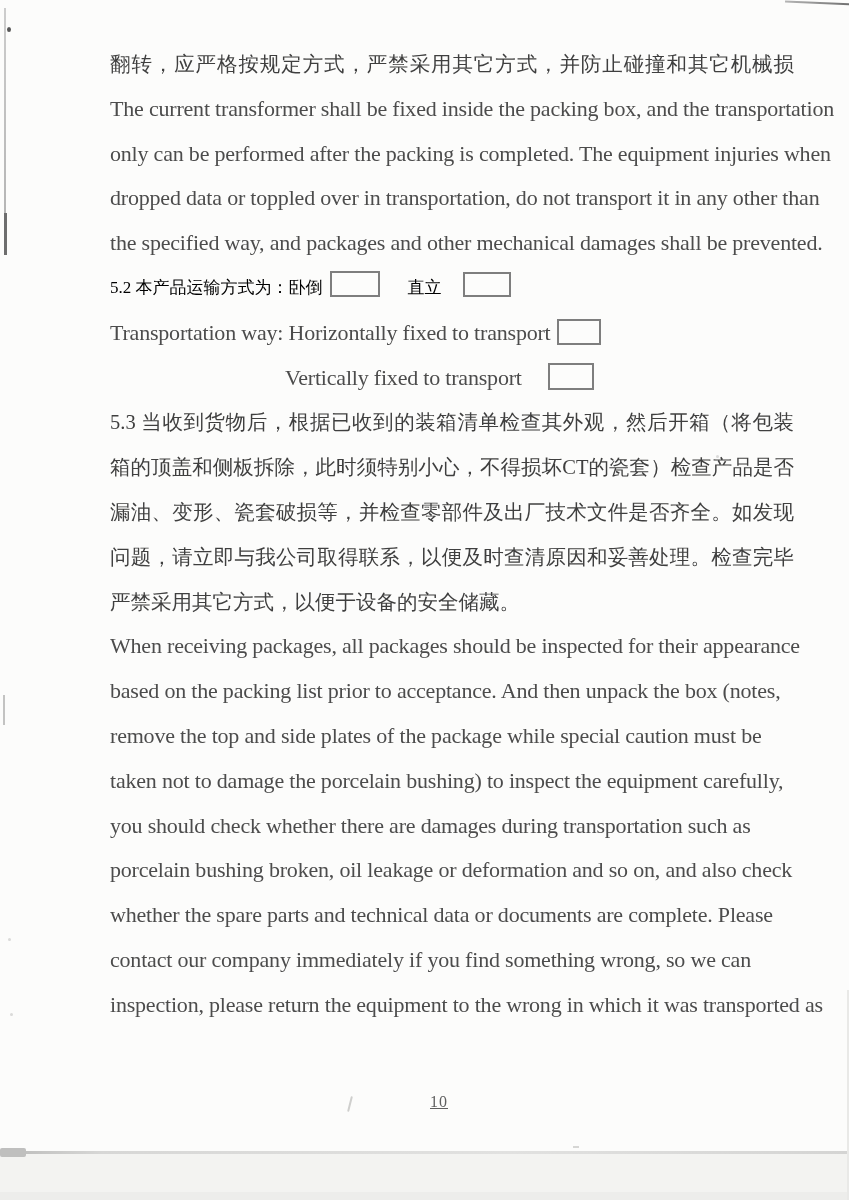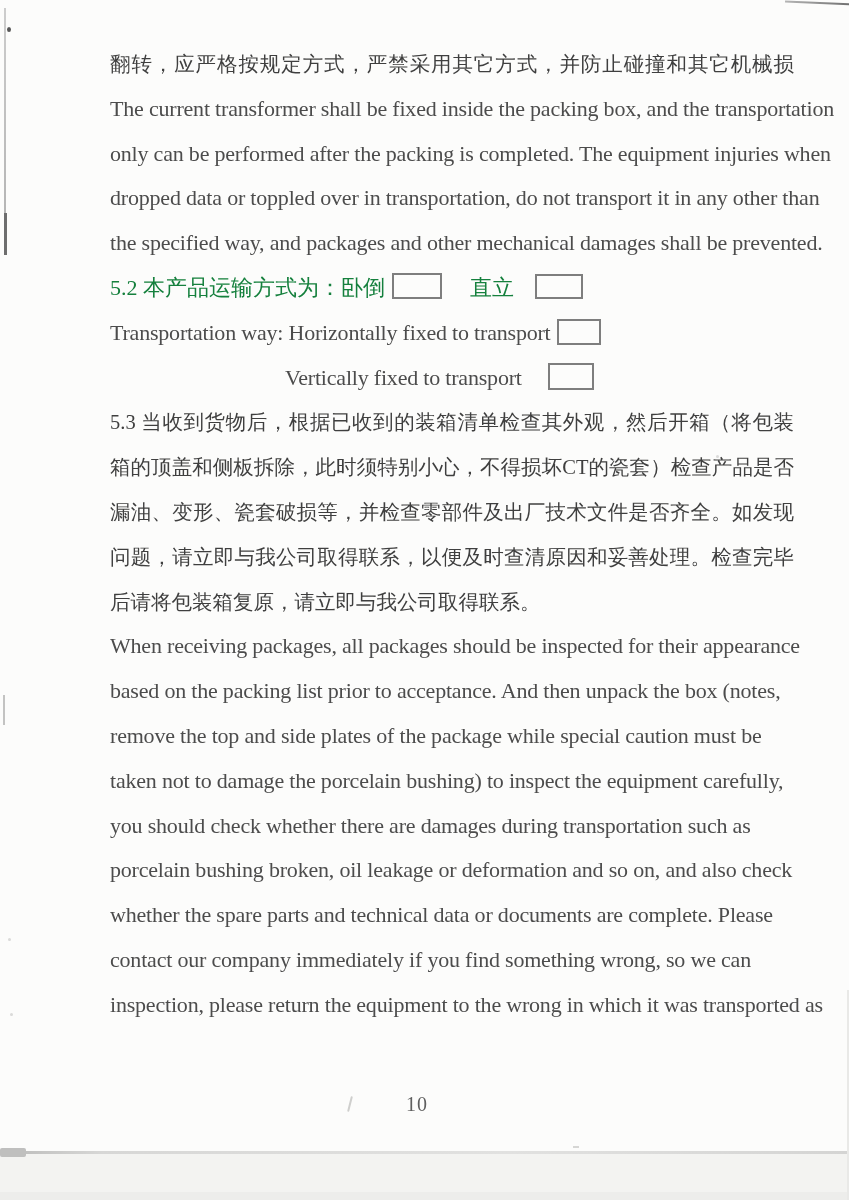--- a/index.html
+++ b/index.html
@@ -25,44 +25,45 @@
     white-space: nowrap;
   }
   .en  { font-size: 22px; letter-spacing: -0.2px; color: #4c4c4c; }
   .cjk { font-size: 20.5px; color: #3f3f3f; white-space: normal; }
   .just {
     text-align: justify;
     text-align-last: justify;
     overflow: hidden;
     height: 44.8px;
   }
-  .cjk-inline { font-size: 22px; color: #15803d; }
+  .cjk-inline { font-size: 17px; color: #000000; }
   .indent { padding-left: 175px; }
   
   .chk {
     display: inline-block;
     width: 46px;
     height: 22px;
     border: 2px solid #7e7e7e;
     vertical-align: -4px;
     background: transparent;
   }
   .chk-lie     { margin-left: 7px; }
   .chk-upright { margin-left: 21px; width: 44px; height: 21px; }
   .chk-horiz   { margin-left: 6px; width: 40px; height: 22px; vertical-align: -5px; }
   .chk-vert    { margin-left: 26px; width: 42px; height: 23px; vertical-align: -5px; }
   .upright-label { margin-left: 28px; }
   
   .page-number {
     position: absolute;
-    left: 406px;
+    left: 430px;
     top: 1093px;
-    font-size: 20px;
+    font-size: 16px;
     color: #5f5f5f;
     letter-spacing: 1px;
+    text-decoration: underline;
   }
   
   .artifact { position: absolute; pointer-events: none; }
   .edge-line-top    { left: 4px; top: 8px;    width: 2px;  height: 205px; background: linear-gradient(#bdbdbd, #9e9e9e); opacity: .75; }
   .edge-line-dark   { left: 4px; top: 213px;  width: 3px;  height: 42px;  background: #6e6e6e; }
   .edge-dot         { left: 7px; top: 27px;   width: 4px;  height: 5px;   background: #565656; border-radius: 50%; }
   .edge-line-mid    { left: 3px; top: 695px;  width: 2px;  height: 30px;  background: #c3c3c2; }
   .corner-line      { right: -4px; top: 2px;  width: 68px; height: 2px;   background: linear-gradient(90deg, #b5b5b5, #6c6c6c); transform: rotate(2.5deg); }
   .bottom-band      { left: 0; top: 1154px;   width: 849px; height: 46px; background: #f3f3f1; }
   .bottom-line      { left: 0; top: 1151px;   width: 849px; height: 3px;  background: linear-gradient(90deg, #b9b9b8, #d7d7d6 12%, #e1e1e0 60%, #d4d4d3); }
@@ -119,21 +120,21 @@
     </div>
 
     <div class="ln en indent">
       <span>Vertically fixed to transport</span><span class="chk chk-vert"></span>
     </div>
 
     <div class="ln cjk just">5.3 当收到货物后，根据已收到的装箱清单检查其外观，然后开箱（将包装</div>
     <div class="ln cjk just">箱的顶盖和侧板拆除，此时须特别小心，不得损坏CT的瓷套）检查产品是否</div>
     <div class="ln cjk just">漏油、变形、瓷套破损等，并检查零部件及出厂技术文件是否齐全。如发现</div>
     <div class="ln cjk just">问题，请立即与我公司取得联系，以便及时查清原因和妥善处理。检查完毕</div>
-    <div class="ln cjk">后请将包装箱复原，请立即与我公司取得联系。</div>
+    <div class="ln cjk">严禁采用其它方式，以便于设备的安全储藏。</div>
 
     <div class="ln en">When receiving packages, all packages should be inspected for their appearance</div>
     <div class="ln en">based on the packing list prior to acceptance. And then unpack the box (notes,</div>
     <div class="ln en">remove the top and side plates of the package while special caution must be</div>
     <div class="ln en">taken not to damage the porcelain bushing) to inspect the equipment carefully,</div>
     <div class="ln en">you should check whether there are damages during transportation such as</div>
     <div class="ln en">porcelain bushing broken, oil leakage or deformation and so on, and also check</div>
     <div class="ln en">whether the spare parts and technical data or documents are complete. Please</div>
     <div class="ln en">contact our company immediately if you find something wrong, so we can</div>
     <div class="ln en">inspection, please return the equipment to the wrong in which it was transported as</div>

